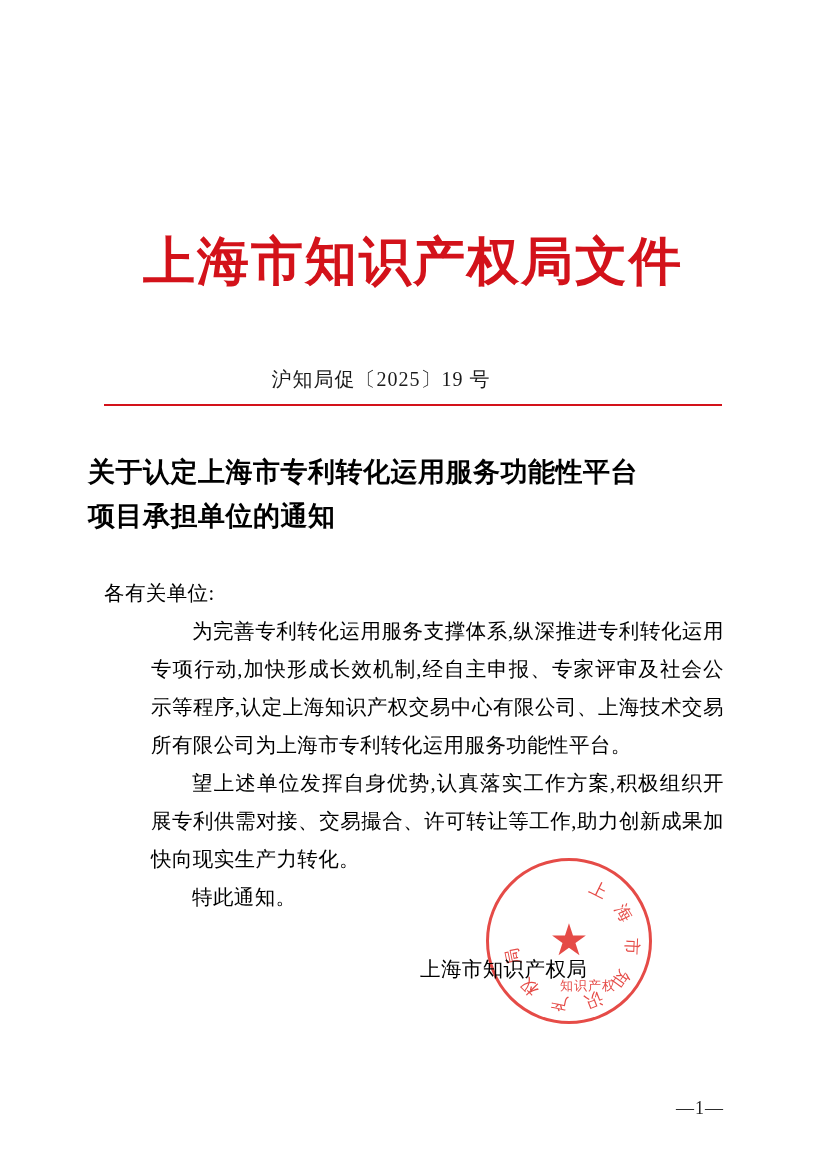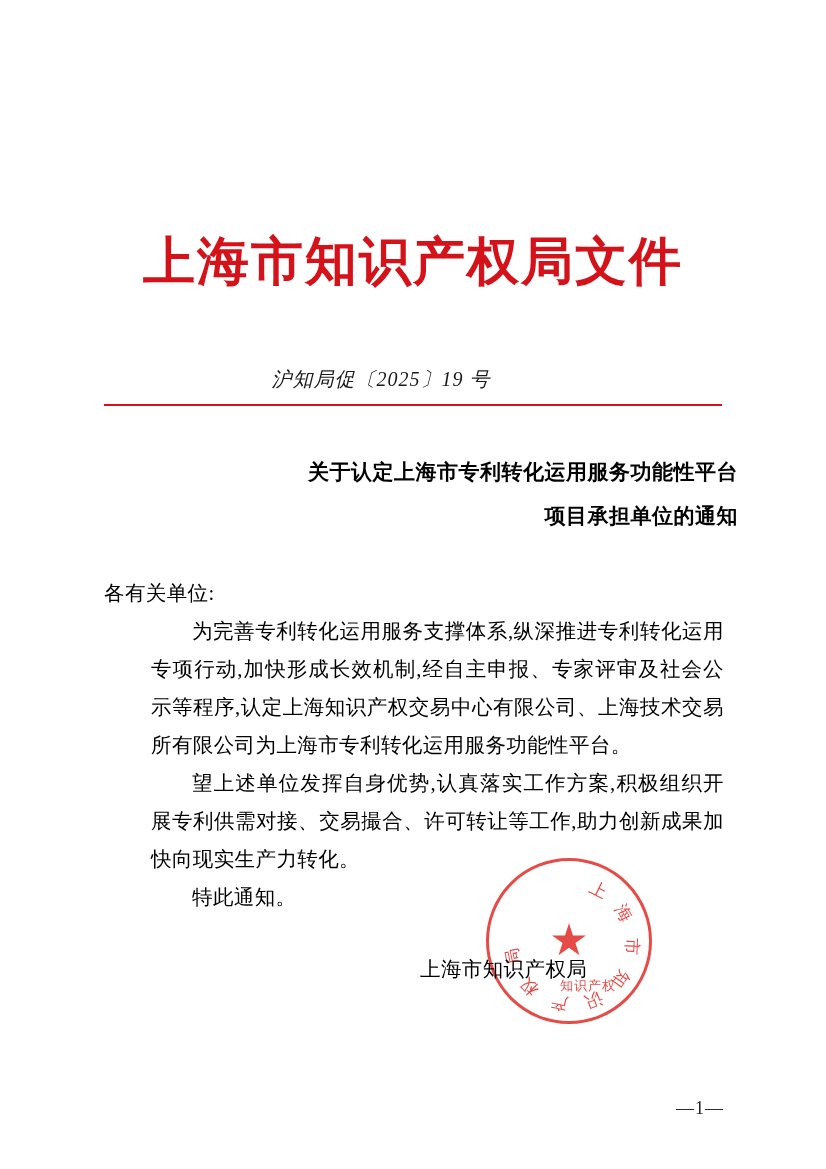--- a/index.html
+++ b/index.html
@@ -45,42 +45,41 @@
   
   .docnum {
     position: absolute;
     left: 0;
     top: 366px;
     width: 762px;
     text-align: center;
     font-size: 20px;
     letter-spacing: 1px;
     color: #1a1a1a;
-    font-style: italic;
   }
 
   
   .red-rule {
     position: absolute;
     left: 104px;
     top: 404px;
     width: 618px;
     height: 2px;
     background: #d3121a;
   }
 
   
   .doc-title {
     position: absolute;
     left: 88px;
     top: 450px;
     width: 650px;
-    text-align: right;
+    text-align: left;
     font-weight: bold;
-    font-size: 21px;
+    font-size: 27px;
     line-height: 44px;
     letter-spacing: 0.5px;
   }
 
   
   .body-block {
     position: absolute;
     left: 104px;
     top: 574px;
     width: 620px;

